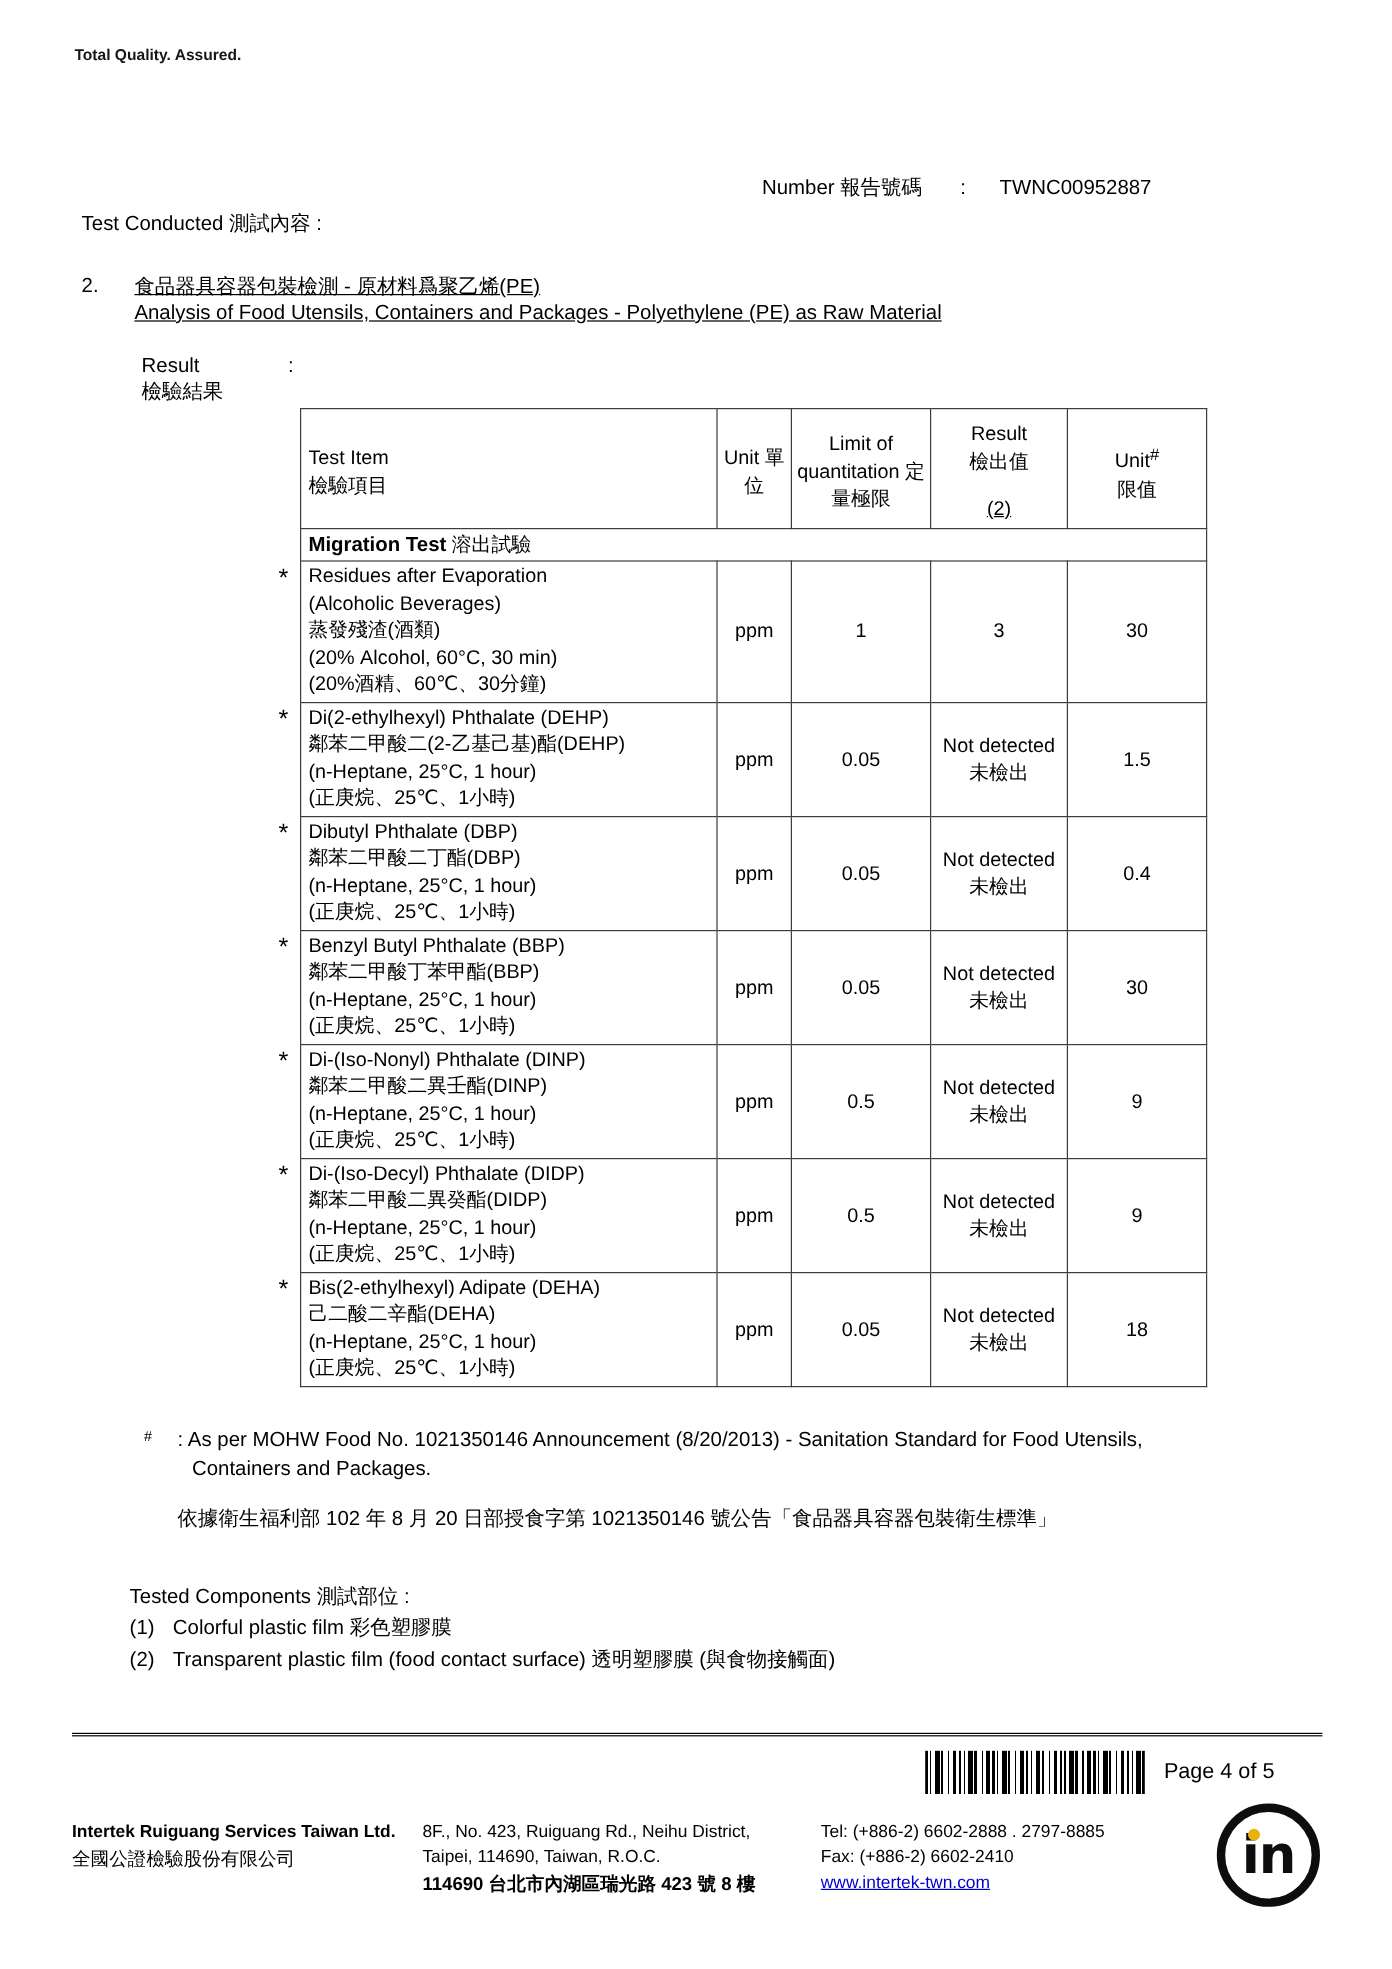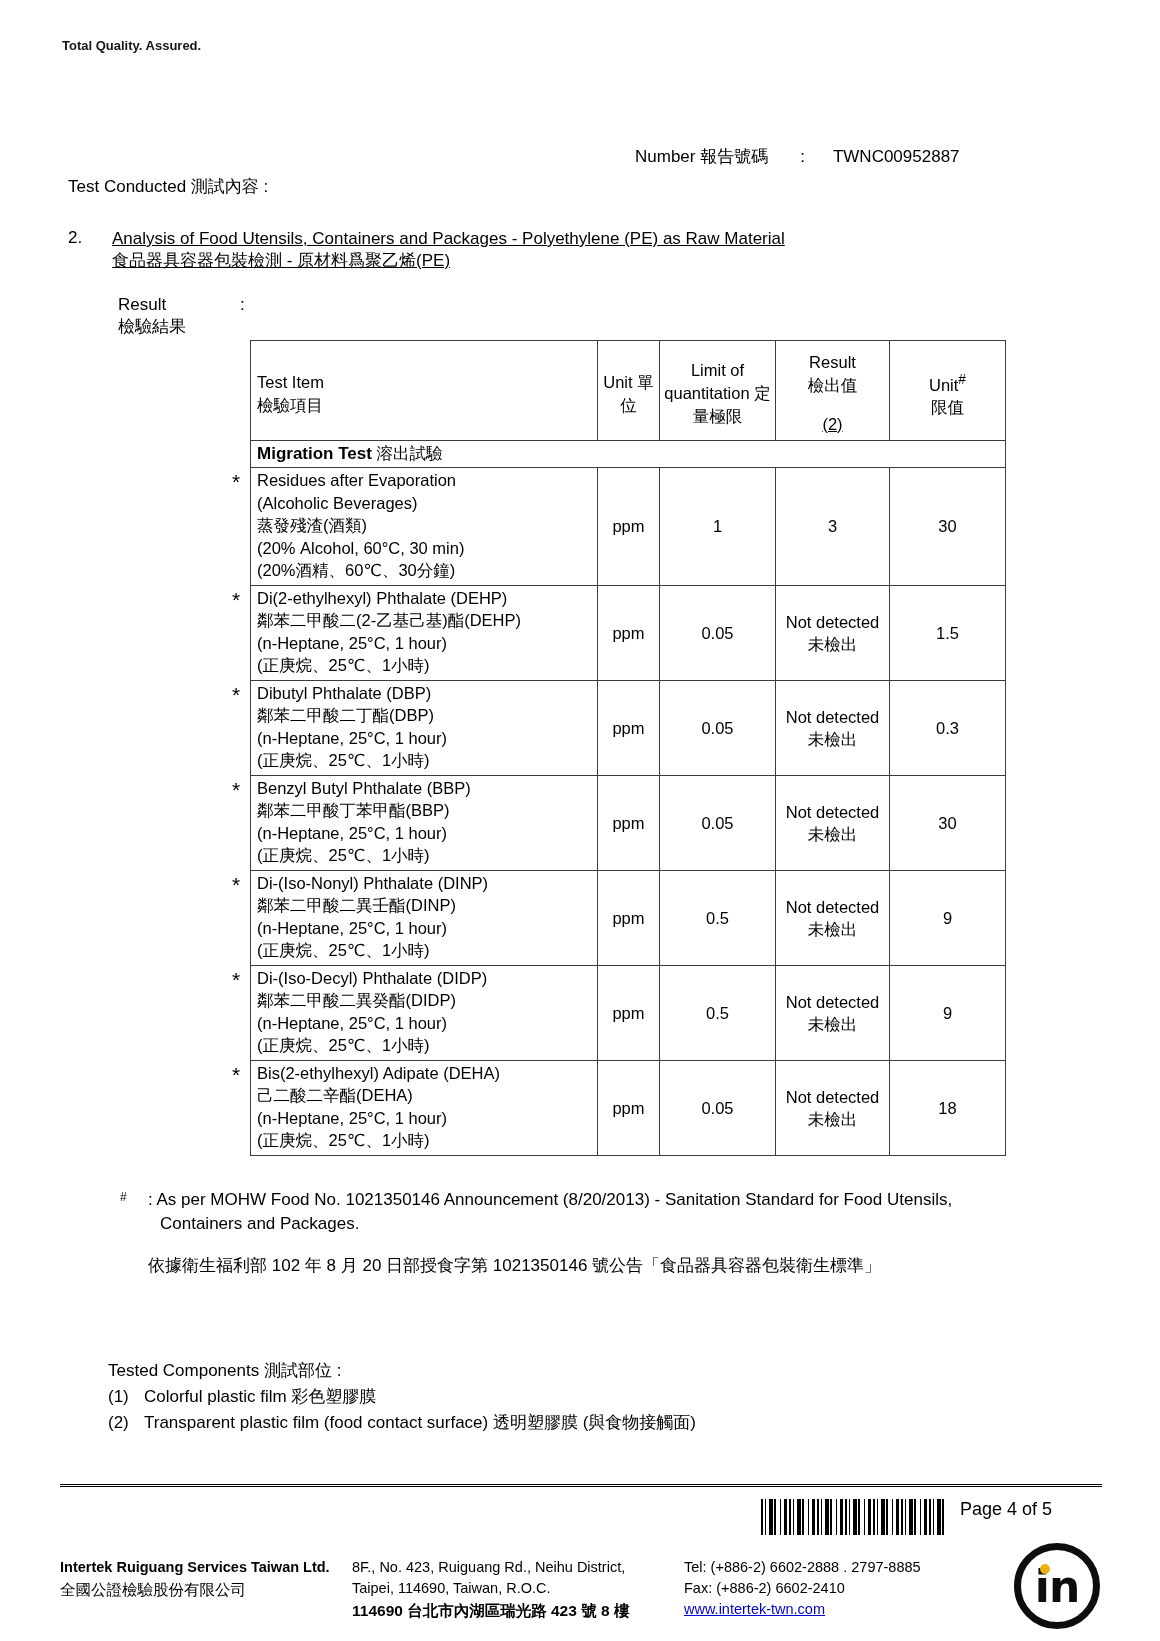--- a/index.html
+++ b/index.html
@@ -52,27 +52,27 @@
   td.c { text-align:center; padding:2px; line-height:22px; }
 
   
   .footnote { display:flex; margin-top:32px; margin-left:60px; }
   .fn-marker { font-size:12px; vertical-align:super; width:28px; flex:0 0 28px; padding-top:2px; }
   .fn-body { max-width:880px; line-height:24px; }
   .fn-en { text-indent:-12px; padding-left:12px; }
   .fn-zh { margin-top:18px; }
 
   
-  .tested { margin-top:80px; margin-left:48px; line-height:26px; }
+  .tested { margin-top:40px; margin-left:48px; line-height:26px; }
   .tc-item { display:flex; }
   .tc-item .num { width:36px; flex:0 0 36px; }
 
   
   .double-rule { margin-top:48px; height:3px; border-top:1.5px solid #000; border-bottom:1.5px solid #000; width:1042px; }
-  .barcode-row { display:flex; align-items:flex-start; justify-content:flex-end; margin-top:12px; margin-right:48px; gap:16px; }
+  .barcode-row { display:flex; align-items:center; justify-content:flex-end; margin-top:12px; margin-right:38px; gap:16px; }
   .barcode {
     width:183px; height:36px;
     background:repeating-linear-gradient(90deg,
       #000 0 2px,#fff 2px 4px,#000 4px 5px,#fff 5px 8px,
       #000 8px 12px,#fff 12px 13px,#000 13px 15px,#fff 15px 19px,
       #000 19px 20px,#fff 20px 23px,#000 23px 26px,#fff 26px 28px);
   }
   .page-num { font-size:18px; }
 
   
@@ -103,22 +103,22 @@
 
   <div class="number-row">
     <span>Number 報告號碼</span><span class="colon">:</span><span>TWNC00952887</span>
   </div>
 
   <div class="test-conducted">Test Conducted 測試內容 :</div>
 
   <div class="section-line">
     <span class="sec-idx">2.</span>
     <div class="sec-titles">
+      <div>食品器具容器包裝檢測 - 原材料爲聚乙烯(PE)</div>
       <div>Analysis of Food Utensils, Containers and Packages - Polyethylene (PE) as Raw Material</div>
-      <div>食品器具容器包裝檢測 - 原材料爲聚乙烯(PE)</div>
     </div>
   </div>
 
   <div class="result-block">
     <div><span class="rl">Result</span><span>:</span></div>
     <div>檢驗結果</div>
   </div>
 
   <table class="report">
     <colgroup>
@@ -192,21 +192,21 @@
         <span class="star">*</span>
         <div class="pre">Dibutyl Phthalate (DBP)
 鄰苯二甲酸二丁酯(DBP)
 (n-Heptane, 25°C, 1 hour)
 (正庚烷、25℃、1小時)</div>
       </td>
       <td class="c">ppm</td>
       <td class="c">0.05</td>
       <td class="c pre">Not detected
 未檢出</td>
-      <td class="c">0.3</td>
+      <td class="c">0.4</td>
     </tr>
 
     <tr>
       <td class="name-cell">
         <span class="star">*</span>
         <div class="pre">Benzyl Butyl Phthalate (BBP)
 鄰苯二甲酸丁苯甲酯(BBP)
 (n-Heptane, 25°C, 1 hour)
 (正庚烷、25℃、1小時)</div>
       </td>

